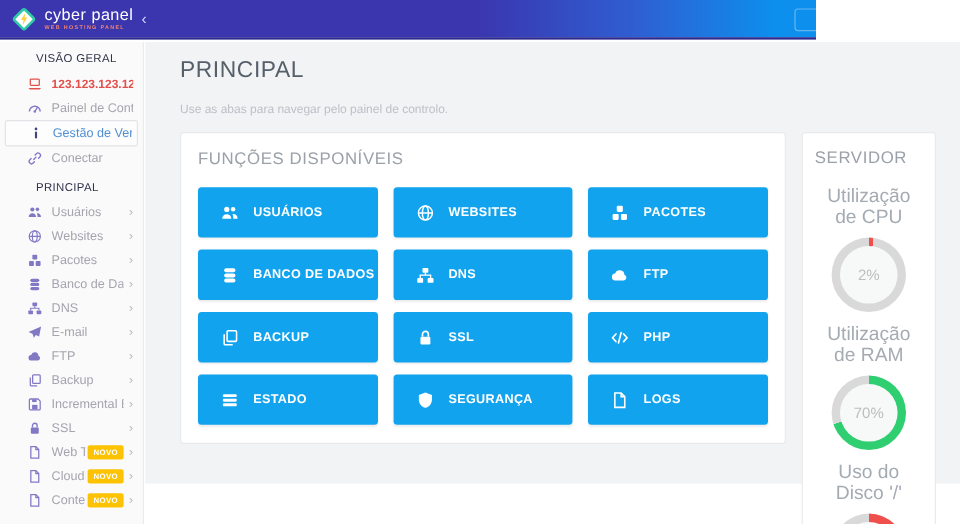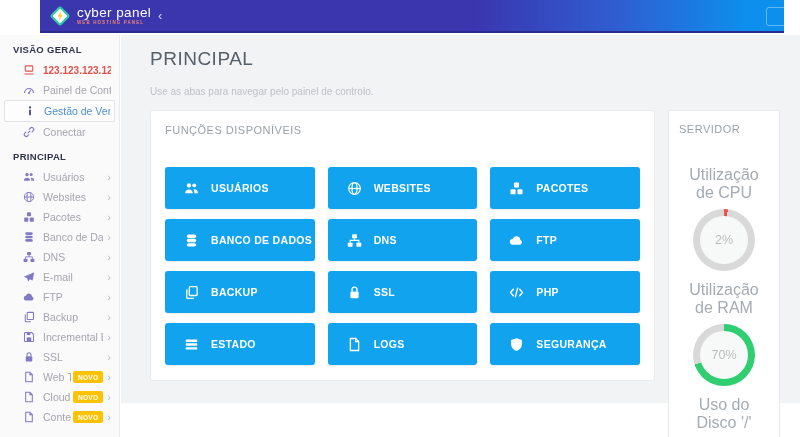--- a/index.html
+++ b/index.html
@@ -1,36 +1,36 @@
 <!DOCTYPE html>
 <html><head>
 <meta charset="utf-8">
 <style>
   * { margin:0; padding:0; box-sizing:border-box; }
   html,body { width:800px; height:437px; overflow:hidden; background:#fff;
     font-family:"Liberation Sans", sans-serif; }
 
   
-  .hdr { position:absolute; left:0; top:0; width:744px; height:33px;
+  .hdr { position:absolute; left:0; top:0; width:680px; height:33px;
     background:linear-gradient(90deg,#3b35ae 0%,#3b35ae 58%,#2f5fd2 78%,#0d8fed 95%);
-    border-bottom:2px solid #2b2a8f; display:flex; align-items:center; z-index:5;margin-left:40px; }
+    border-bottom:2px solid #2b2a8f; display:flex; align-items:center; z-index:5; }
   .brand { display:flex; align-items:center; gap:7px; padding-left:10px; width:112px; }
   .logo-ic { width:20px; height:20px; flex:0 0 auto; }
   .brand-txt { line-height:1; }
   .brand-name { color:#fff; font-size:13.5px; letter-spacing:.4px; font-weight:400; }
   .brand-sub { color:#ef8277; font-size:4.5px; letter-spacing:1.1px; margin-top:2px; font-weight:700; }
   .collapse { color:#cfd3ff; font-size:13px; margin-left:6px; cursor:pointer; line-height:1; }
   .hdr-right-btn { position:absolute; right:-14px; top:7px; width:32px; height:19px;
     border:1px solid rgba(255,255,255,.35); border-radius:3px; }
 
   
   .sbar { position:absolute; left:0; top:35px; width:120px; height:402px;
     background:#fbfafb; border-right:1px solid #ebebeb; overflow:hidden; }
-  .s-sec { font-size:9.5px; font-weight:700; color:#30344a; letter-spacing:.3px;
-    padding:9px 0 5px 13px; }
+  .s-sec { font-size:9.5px; font-weight:400; color:#30344a; letter-spacing:.3px;
+    padding:9px 0 5px 13px;margin-left:17px; }
   .s-item { display:flex; align-items:center; height:20px; padding:0 8px 0 22px;
     cursor:pointer; position:relative; }
   .s-ic { width:13px; height:13px; flex:0 0 auto; margin-right:8px; color:#8279c5;
     display:flex; align-items:center; justify-content:center; }
   .s-ic svg { width:12px; height:12px; }
   .s-lbl { font-size:10.5px; color:#a6a4ae; white-space:nowrap; overflow:hidden; flex:1 1 auto; }
   .s-chev { font-size:11px; color:#b9b7c1; margin-left:4px; }
   .s-item.ip .s-ic { color:#e2504c; }
   .s-item.ip .s-lbl { color:#e2504c; font-weight:700; font-size:10px; }
   .s-item.sel { border:1px solid #e4e4e8; background:#fdfdfe; border-radius:2px;
@@ -43,21 +43,21 @@
   
   .main { position:absolute; left:121px; top:35px; right:0; bottom:0; background:#fff; }
   .main-bg { position:absolute; left:0; top:0; right:0; height:368px; background:#f2f3f5; }
   .main-inner { position:relative; padding:13px 5px 0 29px; }
   .pg-title { font-size:19px; color:#56606b; letter-spacing:.5px; font-weight:400; }
   .pg-sub { font-size:10px; color:#bcc1c8; margin-top:16px; }
   .content-row { display:flex; align-items:flex-start; gap:13px; margin-top:13px; }
 
   .panel { background:#fff; border:1px solid #e9eaec; border-radius:3px; }
   .fx-panel { width:505px; padding:13px 14px 15px 14px; }
-  .panel-title { font-size:11px; color:#9aa1a8; letter-spacing:.5px; margin-bottom:31px; }
+  .panel-title { font-size:14px; color:#9aa1a8; letter-spacing:.5px; margin-bottom:16px; }
   .btn-grid { display:grid; grid-template-columns:repeat(3,1fr); column-gap:13px; row-gap:10px; }
   .fbtn { height:42px; background:#12a3ee; border-radius:3px; display:flex; align-items:center;
     padding-left:19px; gap:12px; cursor:pointer; box-shadow:0 1px 2px rgba(0,0,0,.08); }
   .fbtn .b-ic { color:#fff; display:flex; }
   .fbtn .b-ic svg { width:15px; height:15px; }
   .fbtn .b-lbl { color:#fff; font-size:10.5px; font-weight:700; letter-spacing:.3px; }
 
   
   .rc-panel { width:112px; padding:12px 10px 14px 10px; }
   .g-block { text-align:center; }
@@ -440,32 +440,32 @@
             <span class="b-ic">
                 <svg>
                   <use href="#i-list"></use>
                 </svg>
               </span>
             <span class="b-lbl">ESTADO</span>
           </div>
           <div class="fbtn">
             <span class="b-ic">
                 <svg>
+                  <use href="#i-shield"></use>
+                </svg>
+              </span>
+            <span class="b-lbl">SEGURANÇA</span>
+          </div>
+          <div class="fbtn">
+            <span class="b-ic">
+                <svg>
                   <use href="#i-file"></use>
                 </svg>
               </span>
             <span class="b-lbl">LOGS</span>
-          </div>
-          <div class="fbtn">
-            <span class="b-ic">
-                <svg>
-                  <use href="#i-shield"></use>
-                </svg>
-              </span>
-            <span class="b-lbl">SEGURANÇA</span>
           </div>
         </div>
       </div>
 
       <div class="panel rc-panel">
         <div class="panel-title">SERVIDOR</div>
 
         <div class="g-block">
           <div class="g-label">Utilização de CPU</div>
           <div class="g-ring" style="background: conic-gradient(rgb(240, 80, 77) 7.2deg, rgb(217, 217, 217) 0deg);">

